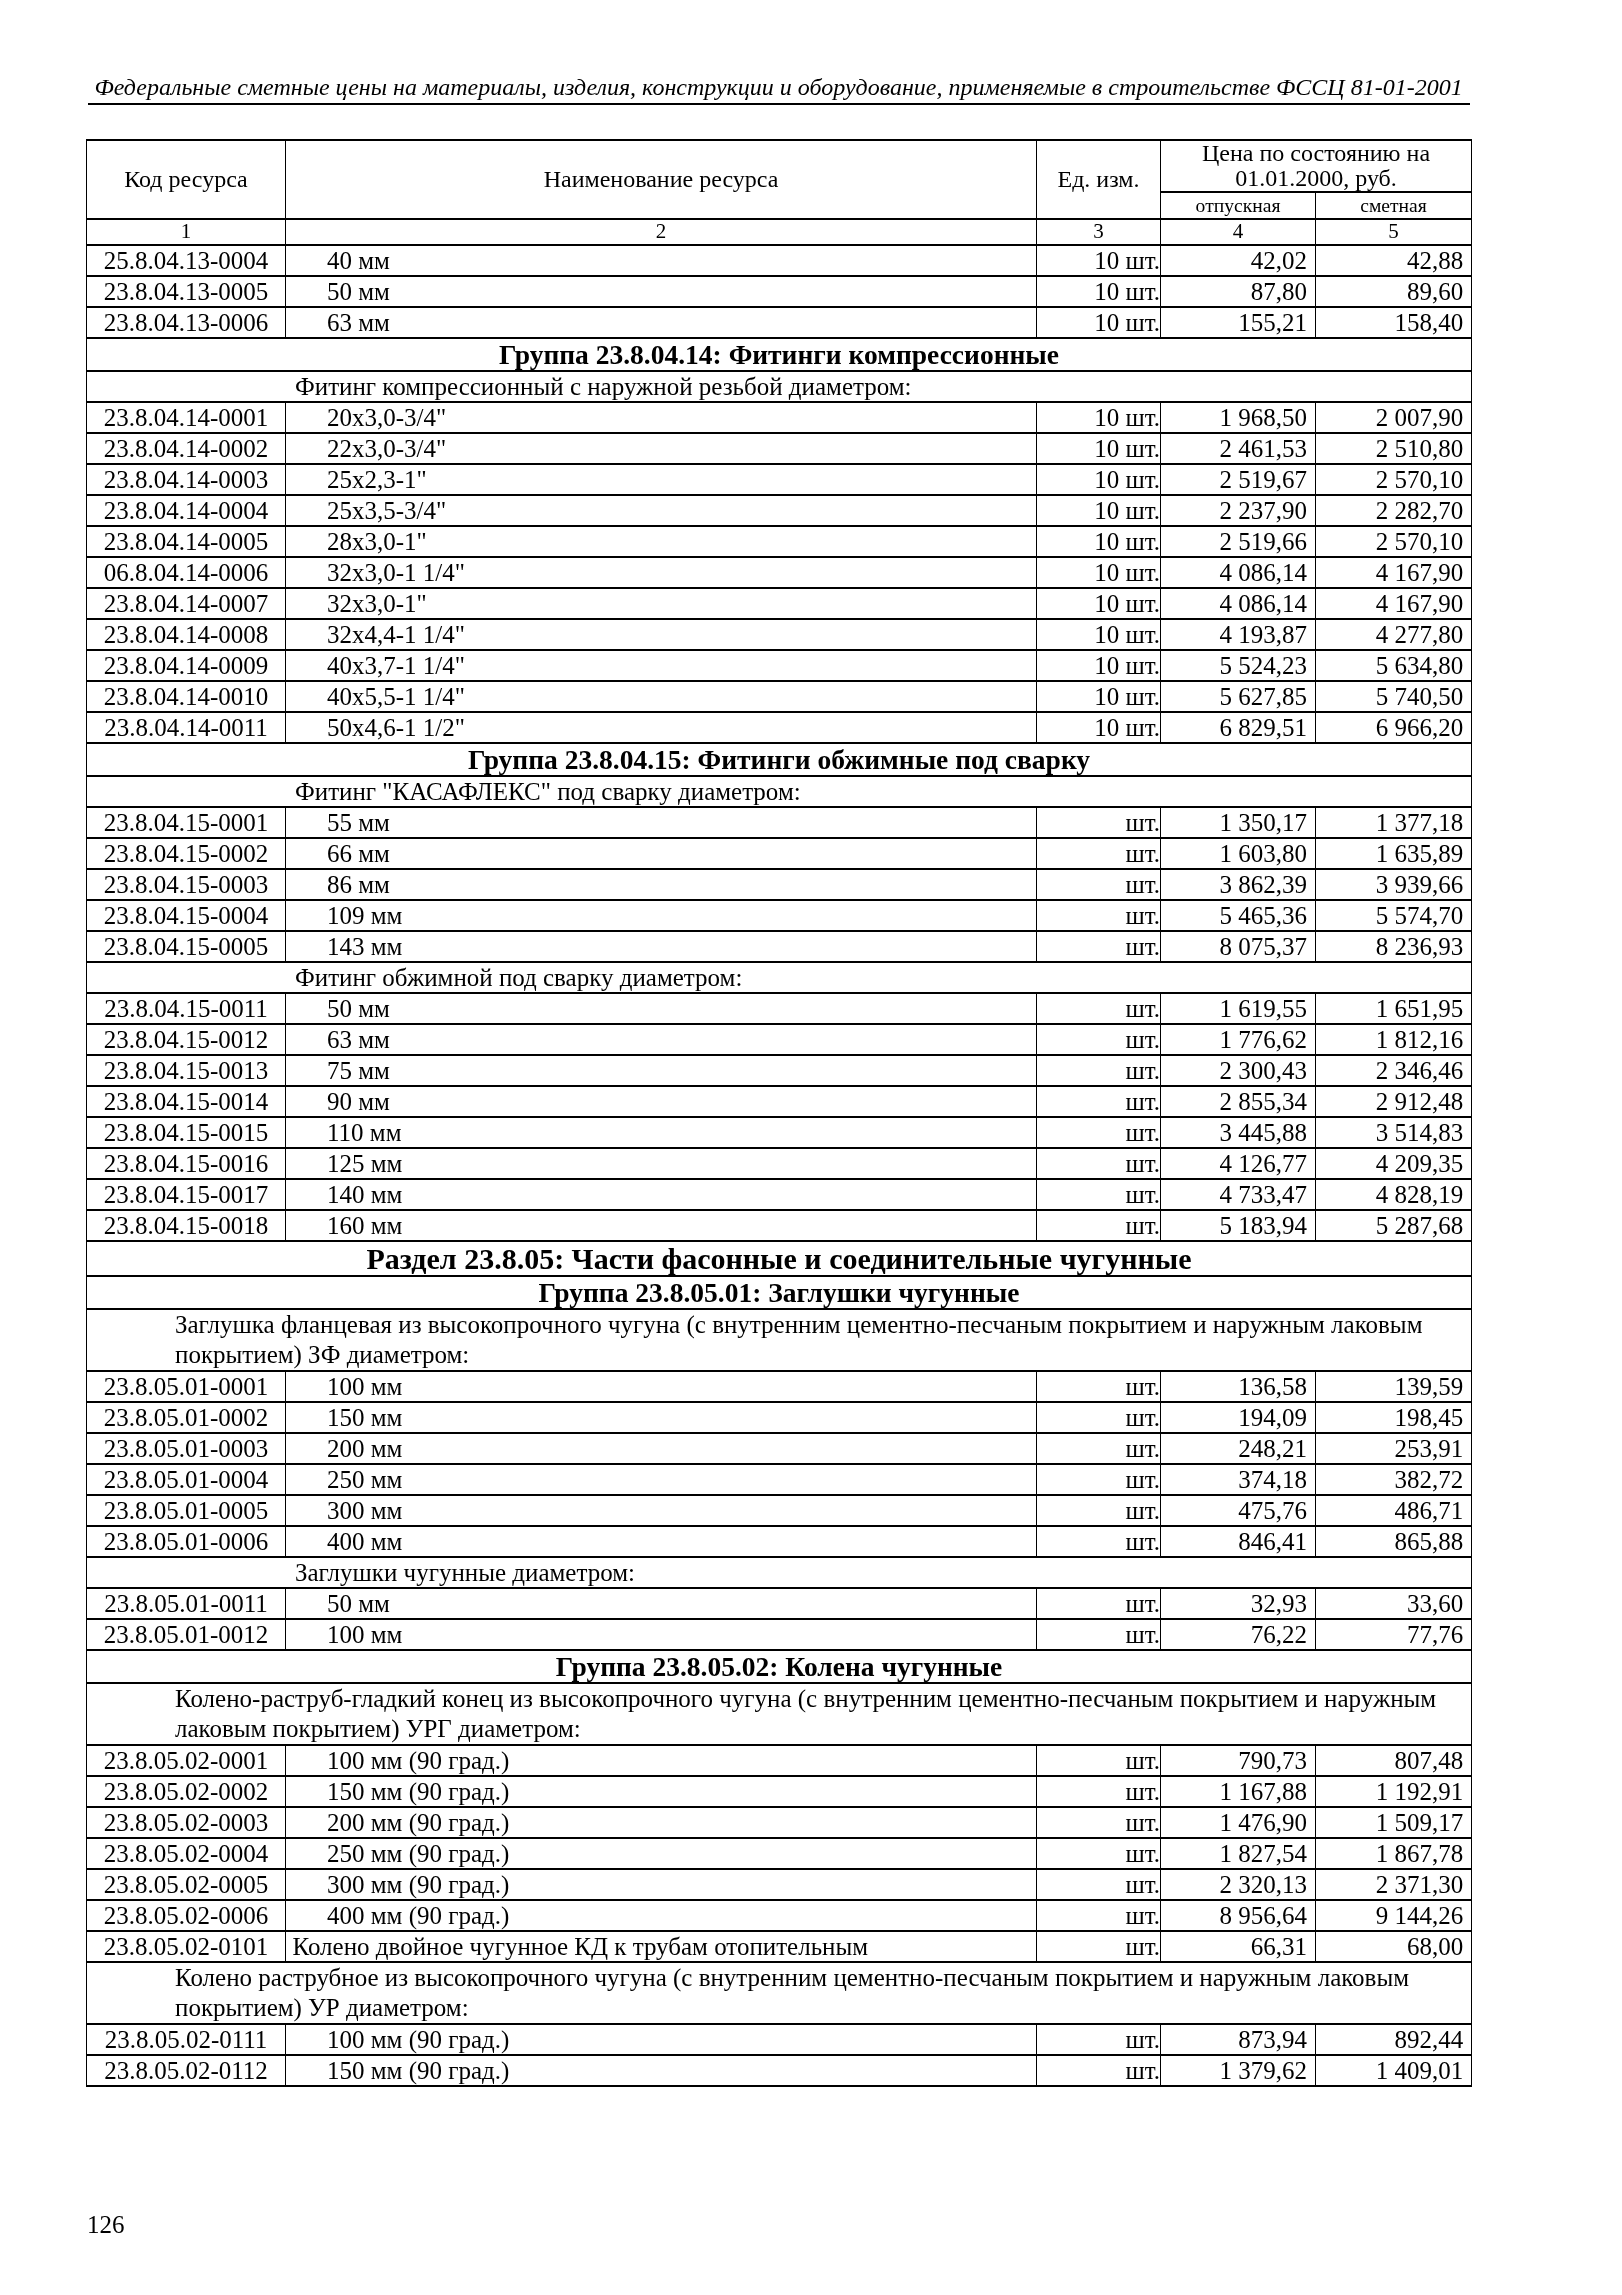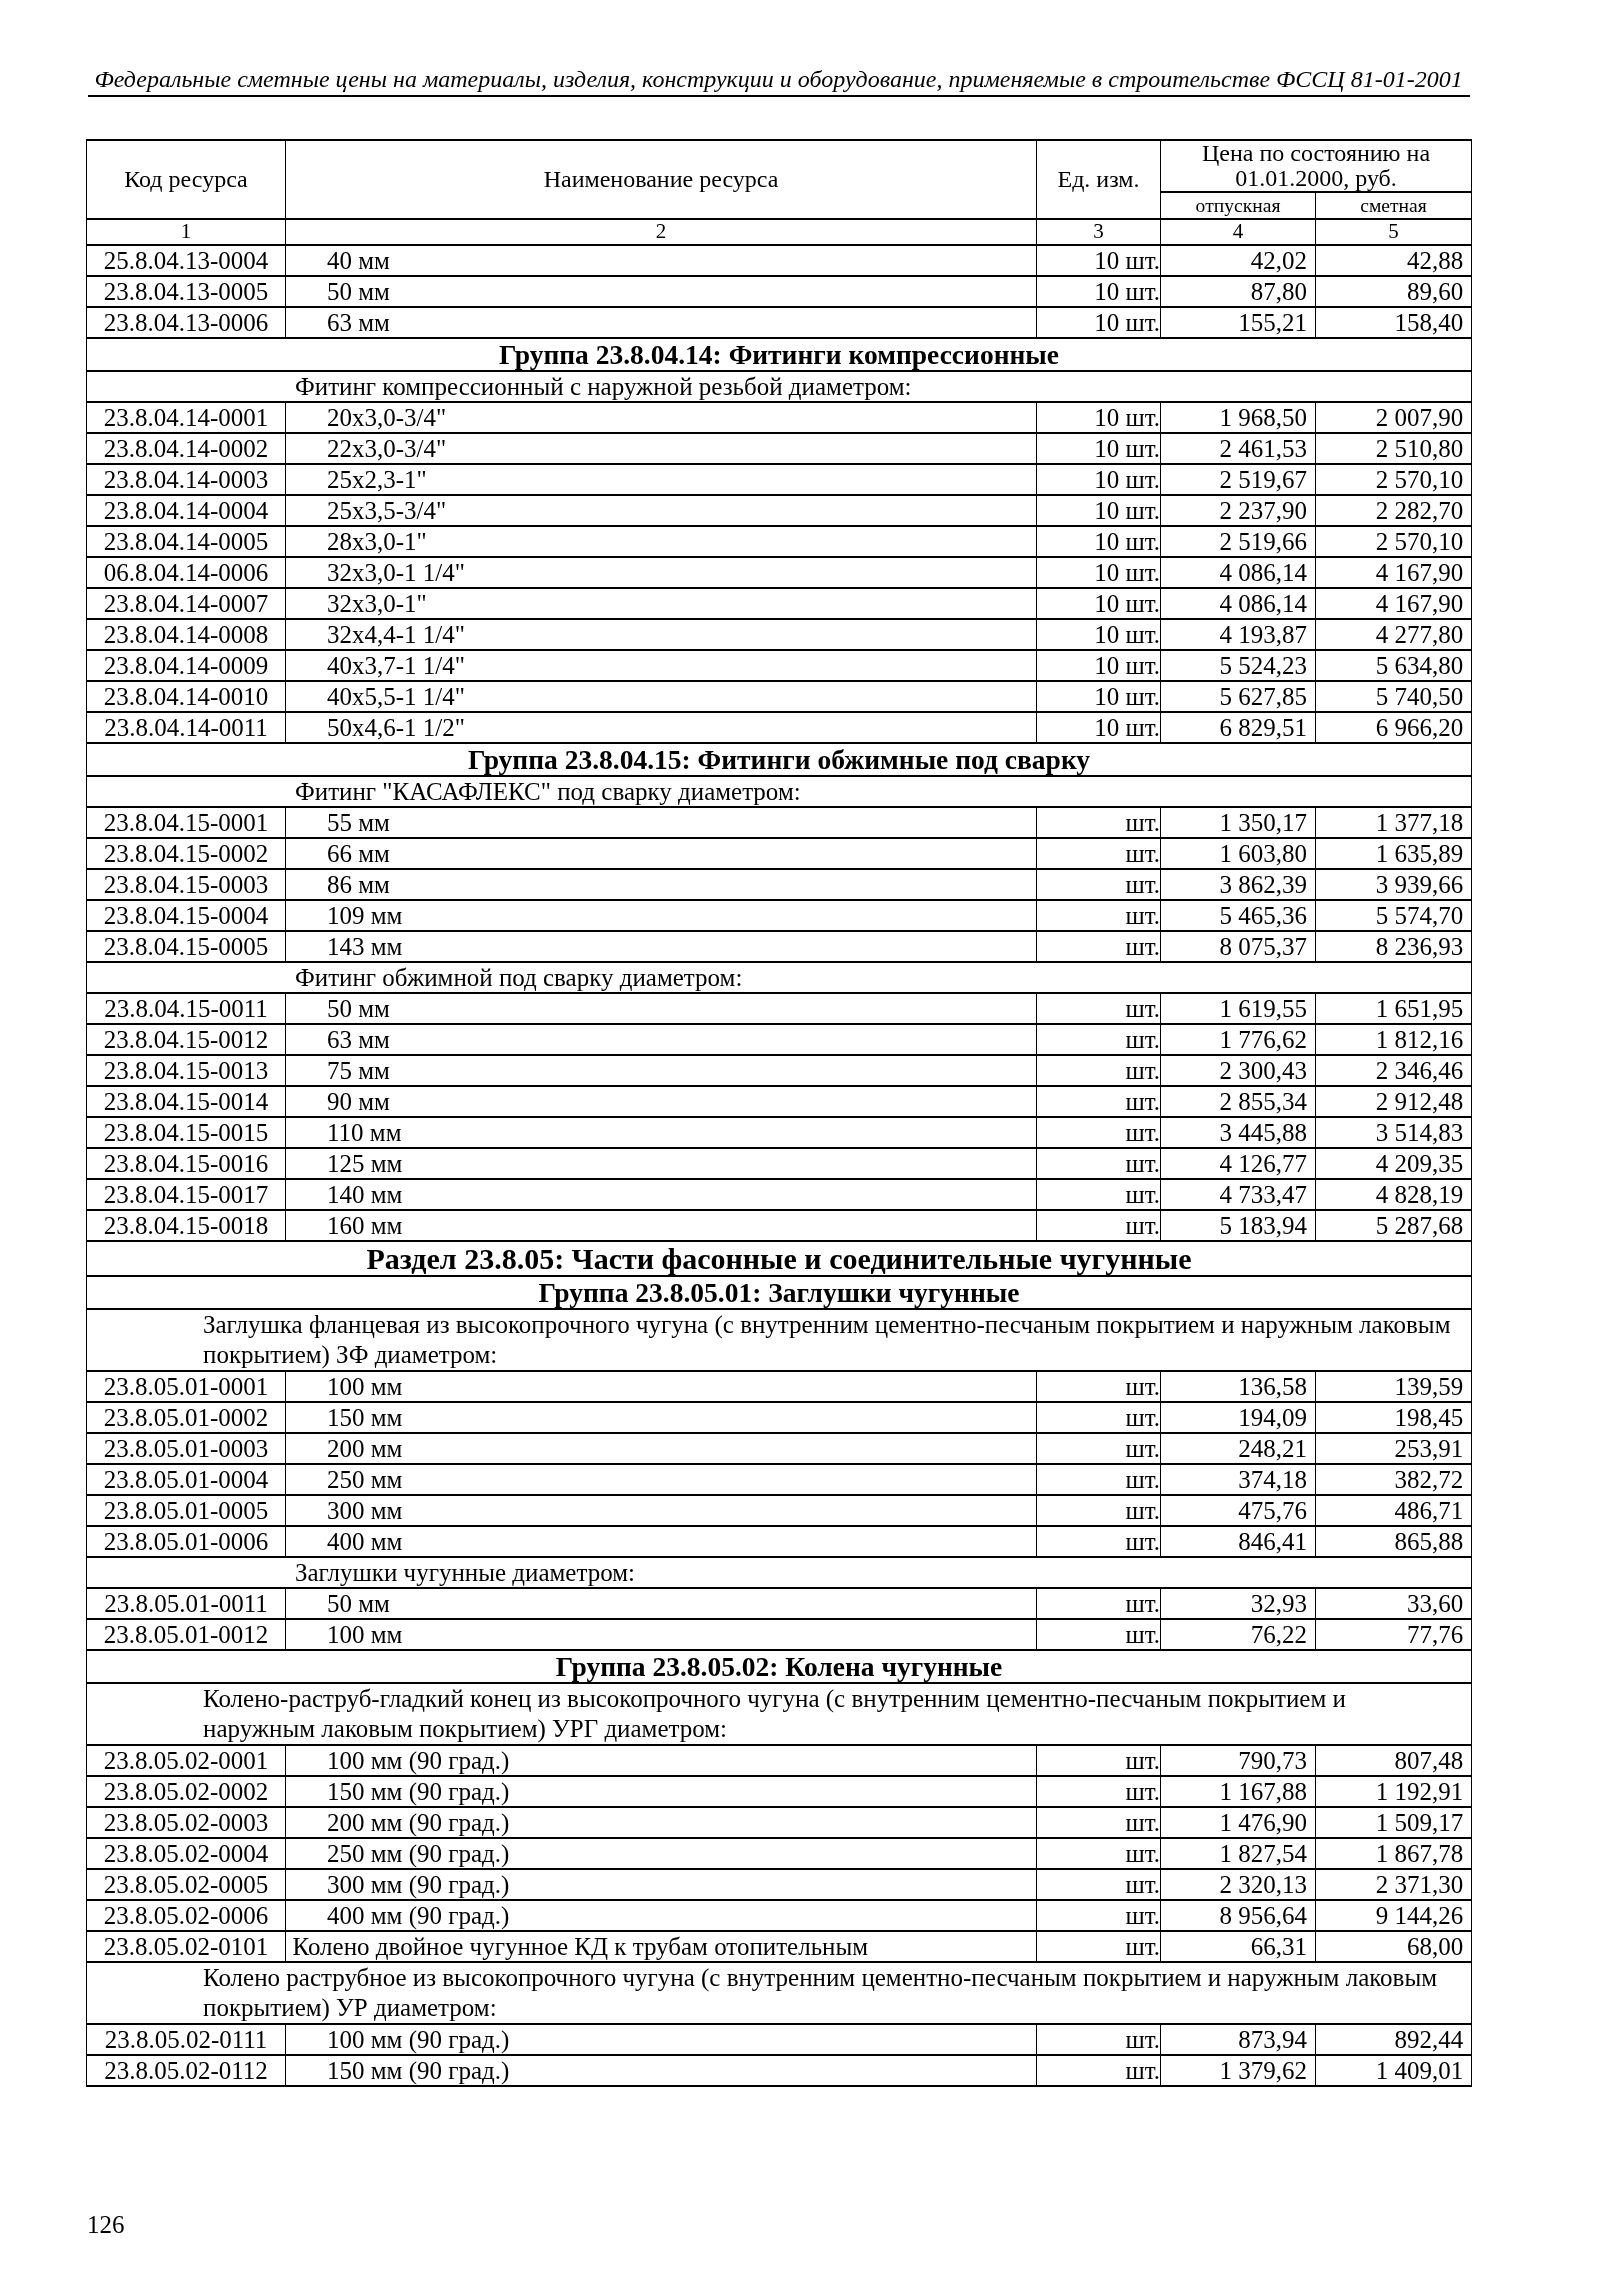--- a/index.html
+++ b/index.html
@@ -1,18 +1,18 @@
 <!DOCTYPE html>
 <html style="font-size:10.5px"><head>
 <meta charset="utf-8">
 <style>
   html, body { margin:0; padding:0; background:#ffffff; }
   body { width:1623px; height:2295px; position:relative; overflow:hidden; color:#000; font-family:"Liberation Serif", "DejaVu Serif", serif; }
   .running-header {
-    position:absolute; left:88px; top:65px; width:1382px;
+    position:absolute; left:88px; top:73px; width:1382px;
     font-style:italic; font-size:24px; line-height:29px; letter-spacing:0px;
     border-bottom:2px solid #000; padding-bottom:1.3px; white-space:nowrap; padding-left:6.5px; box-sizing:border-box;
   }
   table.price-table {
     position:absolute; left:86px; top:139px; width:1385px;
     border-collapse:collapse; table-layout:fixed; font-size:25px;
   }
   .price-table col.c1 { width:199px; }
   .price-table col.c2 { width:751px; }
   .price-table col.c3 { width:124px; }
@@ -30,21 +30,21 @@
   .hdr-num td { height:23.6px; text-align:center; font-size:21px; line-height:23.6px; }
   tr.data td { height:29px; }
   td.code { text-align:center; padding:0 2.6px; }
   td.name { text-align:left; padding-left:41px; }
   td.name.flush { padding-left:6.5px; }
   td.unit { text-align:right; }
   td.num { text-align:right; padding-right:7.9px; }
   tr.desc td { height:29px; }
   tr.desc td.desc-text { padding-left:208px; text-align:left;border-radius:8px; }
   tr.desc2 td { height:60px; }
-  tr.desc2 td.desc-text { padding-left:116px; padding-right:13px; white-space:normal; text-align:left; line-height:30px; }
+  tr.desc2 td.desc-text { padding-left:88px; padding-right:13px; white-space:normal; text-align:left; line-height:30px; }
   tr.group td { height:31px; font-weight:bold; text-align:center; font-size:27.5px; line-height:31px;margin-left:17px; }
   tr.section td { height:33px; font-weight:bold; text-align:center; font-size:30px; line-height:33px; }
   .page-number { position:absolute; left:87px; top:2210px; font-size:25px; line-height:29px; }
 </style>
 </head>
 <body>
 
 <div class="running-header">Федеральные сметные цены на материалы, изделия, конструкции и оборудование, применяемые в строительстве ФССЦ 81-01-2001</div>
 
 <table class="price-table">

